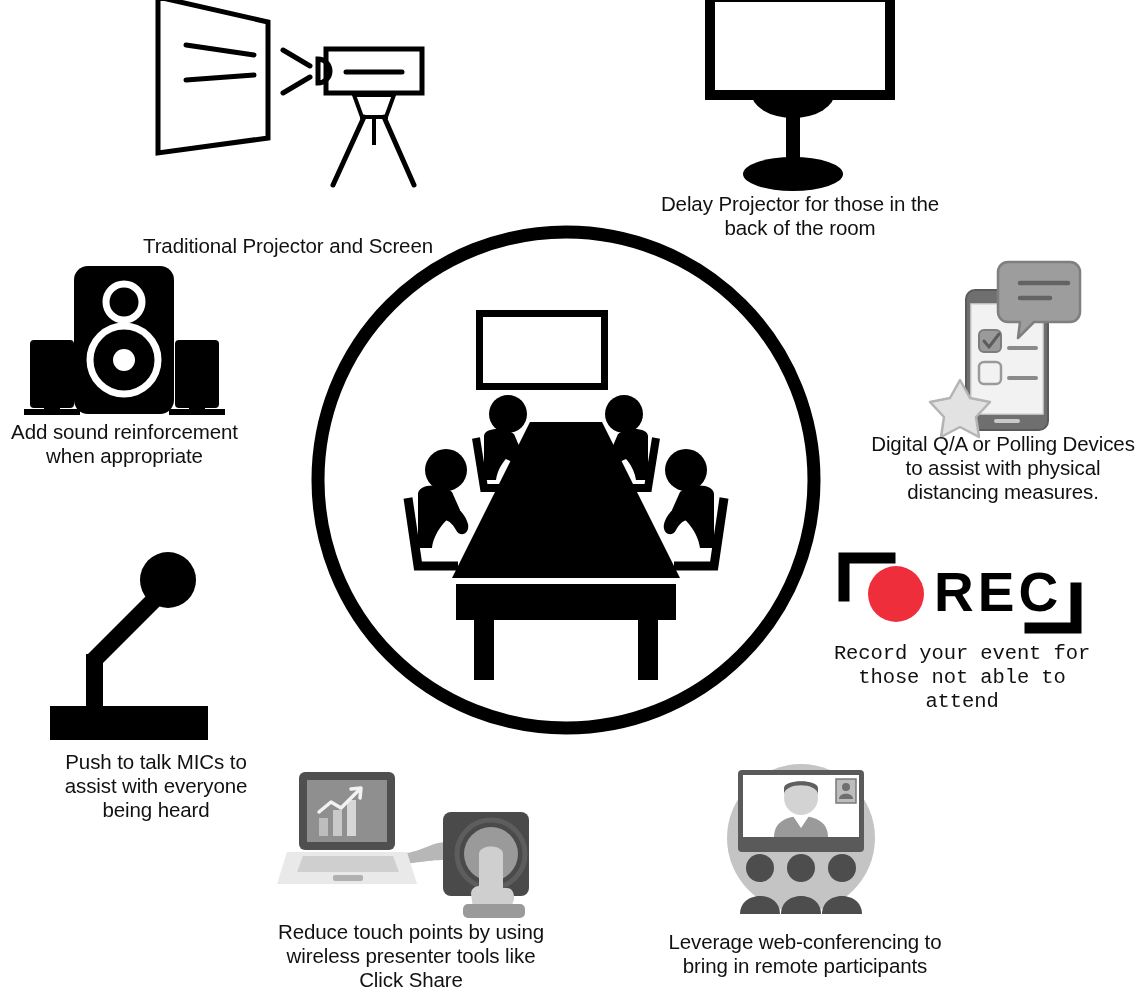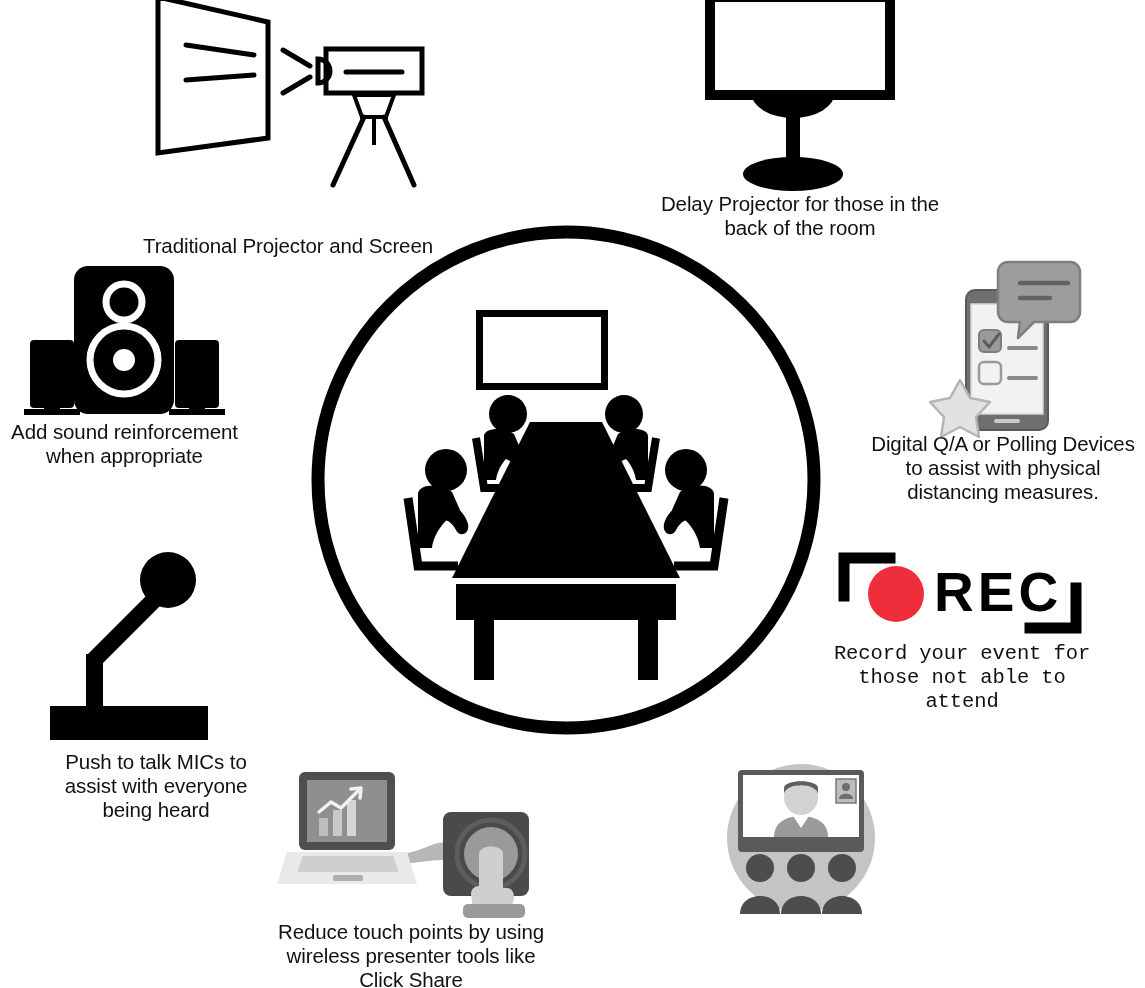--- a/index.html
+++ b/index.html
@@ -229,20 +229,22 @@
       <g fill="#4d4d4d">
         <circle cx="42" cy="106" r="14"></circle>
         <path d="M22 152 C22 128 62 128 62 152 Z"></path>
         <circle cx="83" cy="106" r="14"></circle>
         <path d="M63 152 C63 128 103 128 103 152 Z"></path>
         <circle cx="124" cy="106" r="14"></circle>
         <path d="M104 152 C104 128 144 128 144 152 Z"></path>
       </g>
     </svg>
   </div>
+  <div class="caption" style="left:636px; top:930px; width:338px;">Leverage web-conferencing to
+bring in remote participants</div>
 
   <div class="node" id="center-hub">
     <svg width="516" height="516" viewBox="0 0 516 516">
 
       <circle cx="258" cy="258" r="248" fill="#ffffff" stroke="#000000" stroke-width="13"></circle>
 
       <rect x="168" y="88" width="132" height="80" fill="#000"></rect>
       <rect x="175" y="95" width="118" height="66" fill="#ffffff"></rect>
 
       <g fill="#000">

